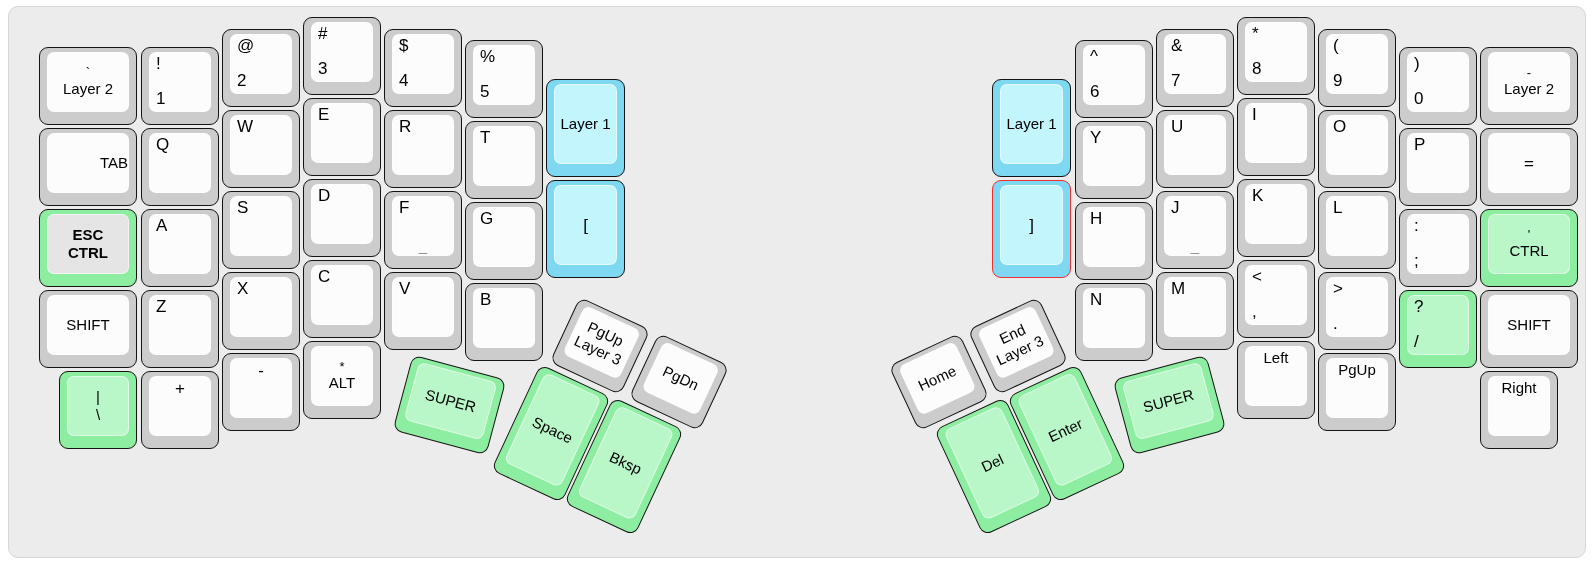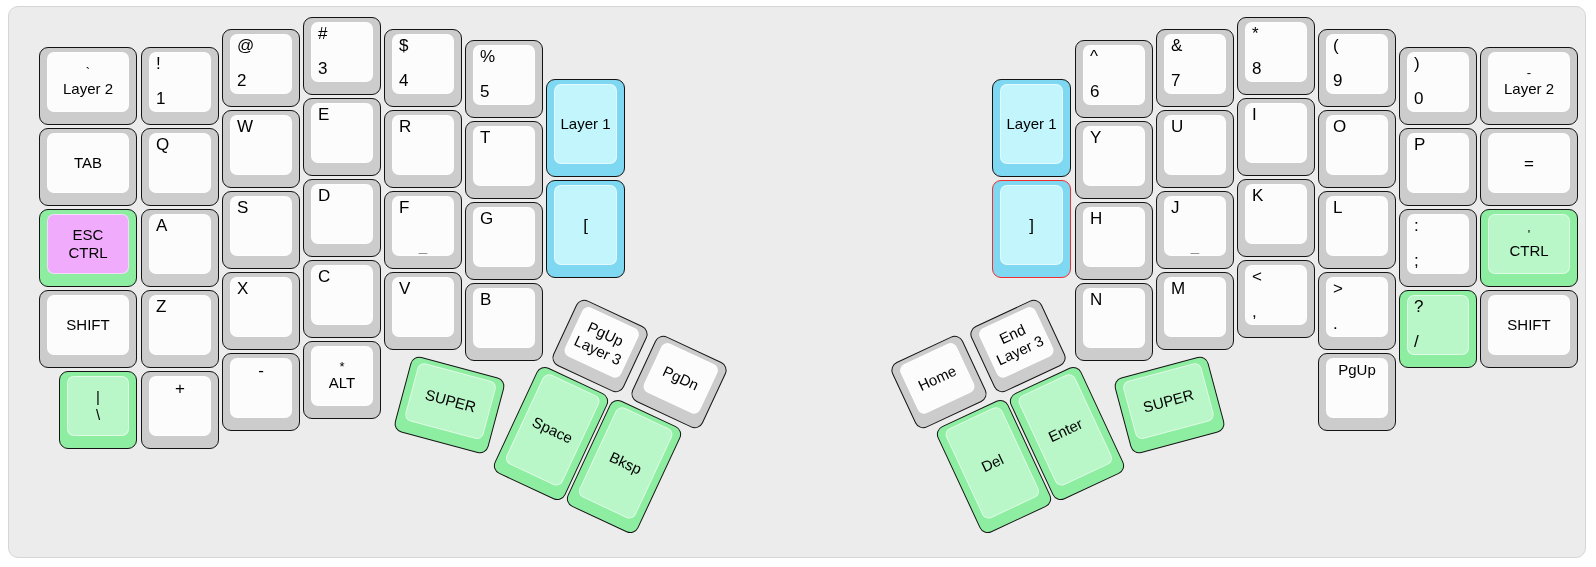--- a/index.html
+++ b/index.html
@@ -66,26 +66,26 @@
 
 <div id="canvas" style="background: rgb(255, 255, 255);">
   <div id="case" style="background: rgb(236, 236, 236);">
       <div class="key" style="left: 30px; top: 40px; width: 98px; height: 78px; background: rgb(204, 204, 204);">
         <div class="cap-top flex-c" style="background: rgb(252, 252, 252);">
           <span class="l-line small">`</span>
           <span class="l-line">Layer 2</span>
         </div>
       </div>
       <div class="key" style="left: 30px; top: 121px; width: 98px; height: 78px; background: rgb(204, 204, 204);">
-        <div class="cap-top flex-c" style="background: rgb(252, 252, 252);">
+        <div class="cap-top flex-c" style="background: rgb(252, 252, 252); align-items: flex-end;">
           <span class="l-line">TAB</span>
         </div>
       </div>
       <div class="key" style="left: 30px; top: 202px; width: 98px; height: 78px; background: rgb(141, 238, 161);">
-        <div class="cap-top flex-c" style="background: #f0abfc;">
+        <div class="cap-top flex-c" style="background: #e5e5e5; font-weight: bold;">
           <span class="l-line">ESC</span>
           <span class="l-line">CTRL</span>
         </div>
       </div>
       <div class="key" style="left: 30px; top: 283px; width: 98px; height: 78px; background: rgb(204, 204, 204);">
         <div class="cap-top flex-c" style="background: rgb(252, 252, 252);">
           <span class="l-line">SHIFT</span>
         </div>
       </div>
       <div class="key" style="left: 50px; top: 364px; width: 78px; height: 78px; background: rgb(141, 238, 161);">
@@ -318,20 +318,25 @@
       </div>
       <div class="key" style="left: 1228px; top: 172px; width: 78px; height: 78px; background: rgb(204, 204, 204);">
         <div class="cap-top" style="background: rgb(252, 252, 252);">
           <span class="l-tl">K</span>
         </div>
       </div>
       <div class="key" style="left: 1228px; top: 253px; width: 78px; height: 78px; background: rgb(204, 204, 204);">
         <div class="cap-top" style="background: rgb(252, 252, 252);">
           <span class="l-tl">&lt;</span>
           <span class="l-bl">,</span>
+        </div>
+      </div>
+      <div class="key" style="left: 1228px; top: 334px; width: 78px; height: 78px; background: rgb(204, 204, 204);">
+        <div class="cap-top flex-tc" style="background: rgb(252, 252, 252);">
+          <span class="l-line">Left</span>
         </div>
       </div>
       <div class="key" style="left: 1309px; top: 22px; width: 78px; height: 78px; background: rgb(204, 204, 204);">
         <div class="cap-top" style="background: rgb(252, 252, 252);">
           <span class="l-tl">(</span>
           <span class="l-bl">9</span>
         </div>
       </div>
       <div class="key" style="left: 1309px; top: 103px; width: 78px; height: 78px; background: rgb(204, 204, 204);">
         <div class="cap-top" style="background: rgb(252, 252, 252);">
@@ -392,20 +397,25 @@
         <div class="cap-top flex-c" style="background: rgb(185, 246, 200);">
           <span class="l-line small">'</span>
           <span class="l-line">CTRL</span>
         </div>
       </div>
       <div class="key" style="left: 1471px; top: 283px; width: 98px; height: 78px; background: rgb(204, 204, 204);">
         <div class="cap-top flex-c" style="background: rgb(252, 252, 252);">
           <span class="l-line">SHIFT</span>
         </div>
       </div>
+      <div class="key" style="left: 1471px; top: 364px; width: 78px; height: 78px; background: rgb(204, 204, 204);">
+        <div class="cap-top flex-tc" style="background: rgb(252, 252, 252);">
+          <span class="l-line">Right</span>
+        </div>
+      </div>
       <div class="key" style="left: 1112px; top: 359px; width: 97px; height: 78px; background: rgb(141, 238, 161); transform: rotate(-15deg); transform-origin: 50% 50%;">
         <div class="cap-top flex-c" style="background: rgb(185, 246, 200);">
           <span class="l-line">SUPER</span>
         </div>
       </div>
       <div class="key" style="left: 970px; top: 303px; width: 78px; height: 72px; background: rgb(204, 204, 204); transform: rotate(-25deg); transform-origin: 50% 50%;">
         <div class="cap-top flex-c" style="background: rgb(252, 252, 252);">
           <span class="l-line">End</span>
           <span class="l-line">Layer 3</span>
         </div>

